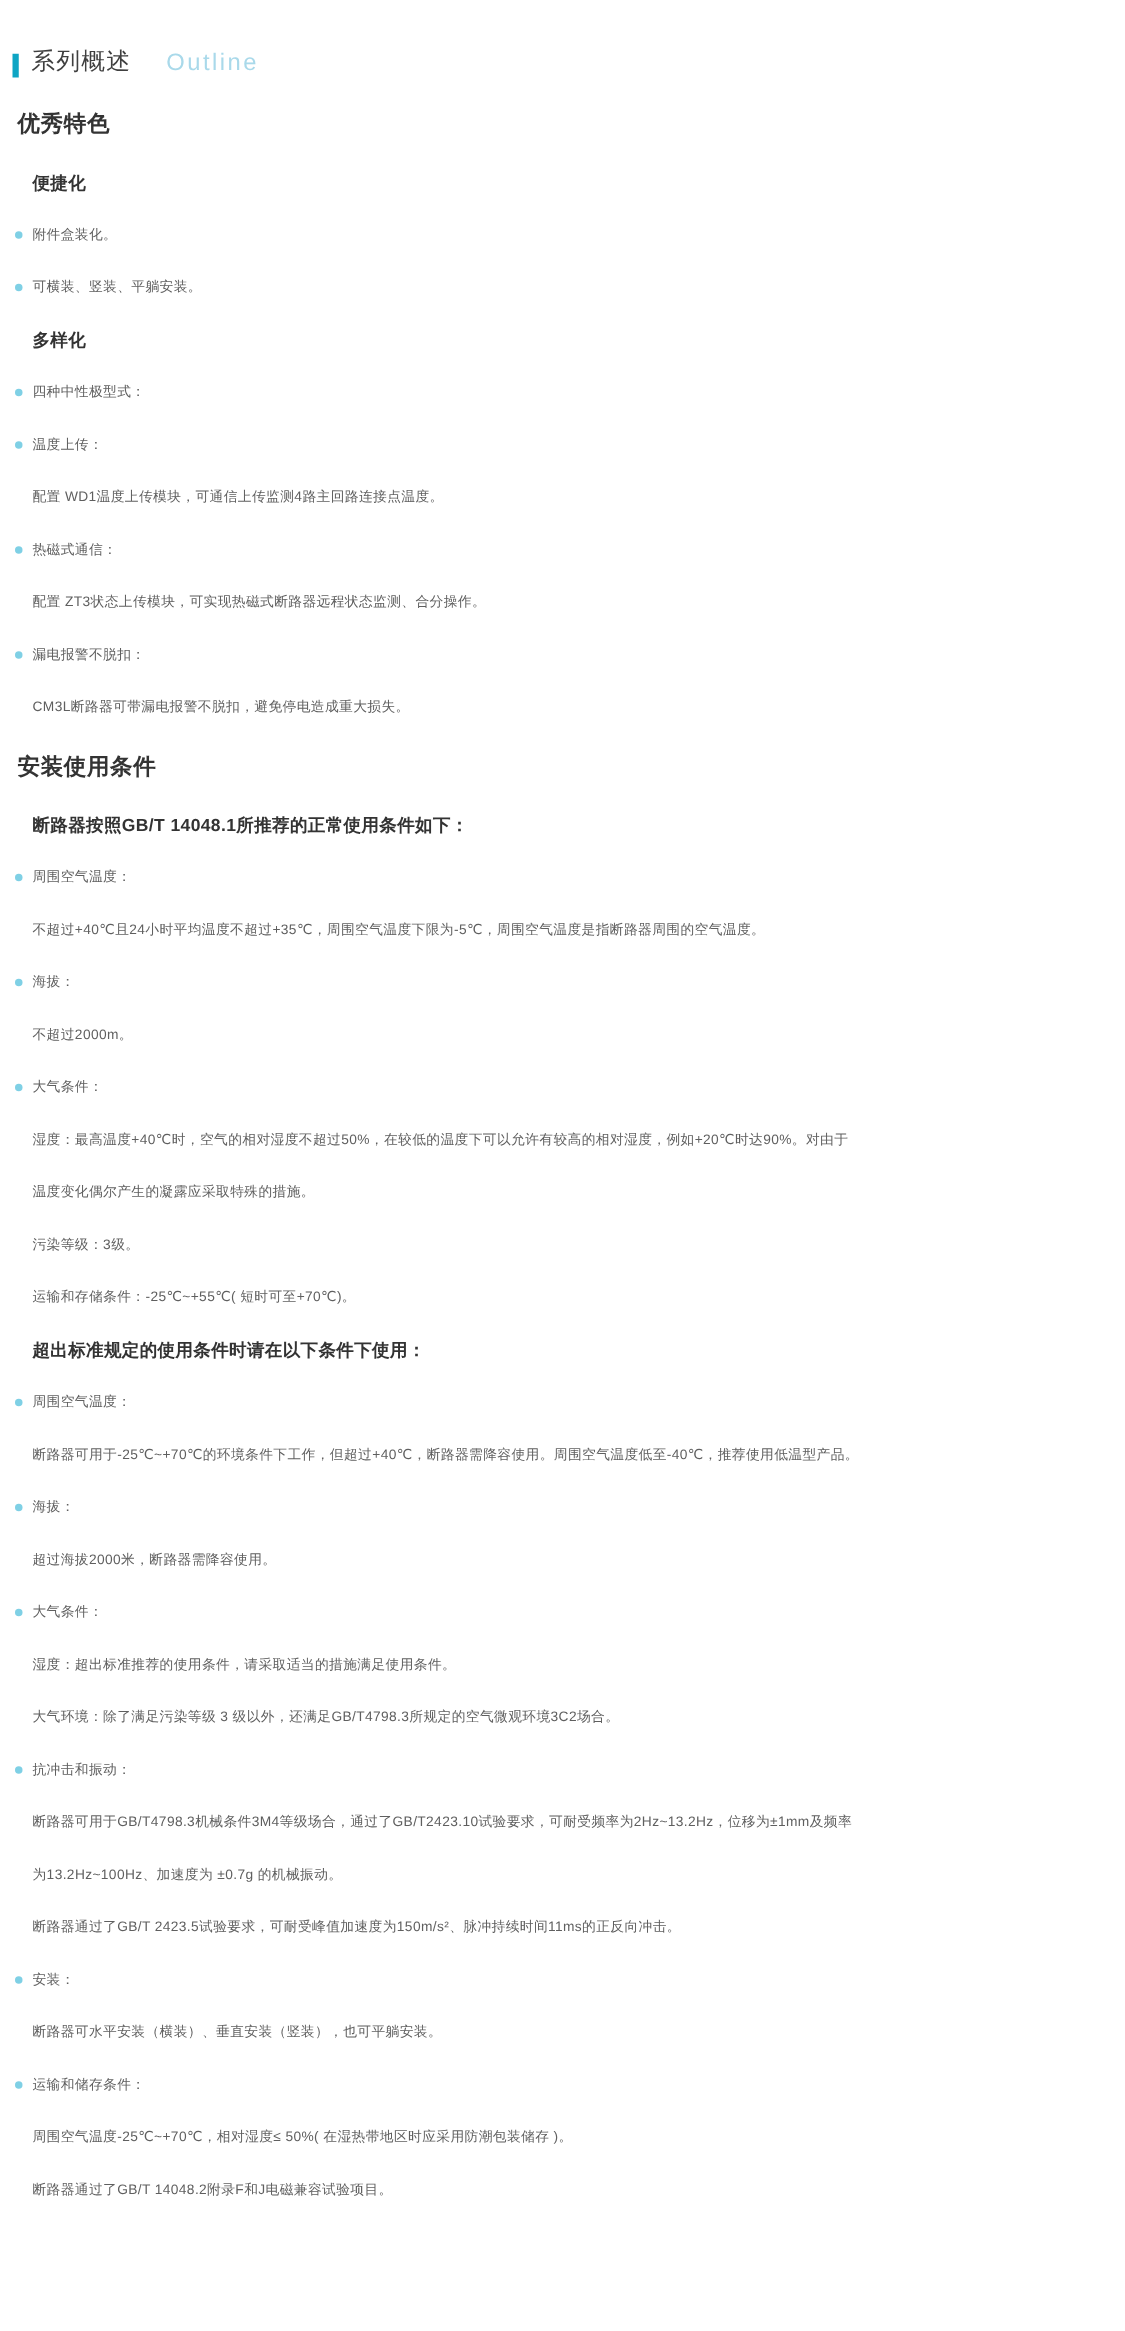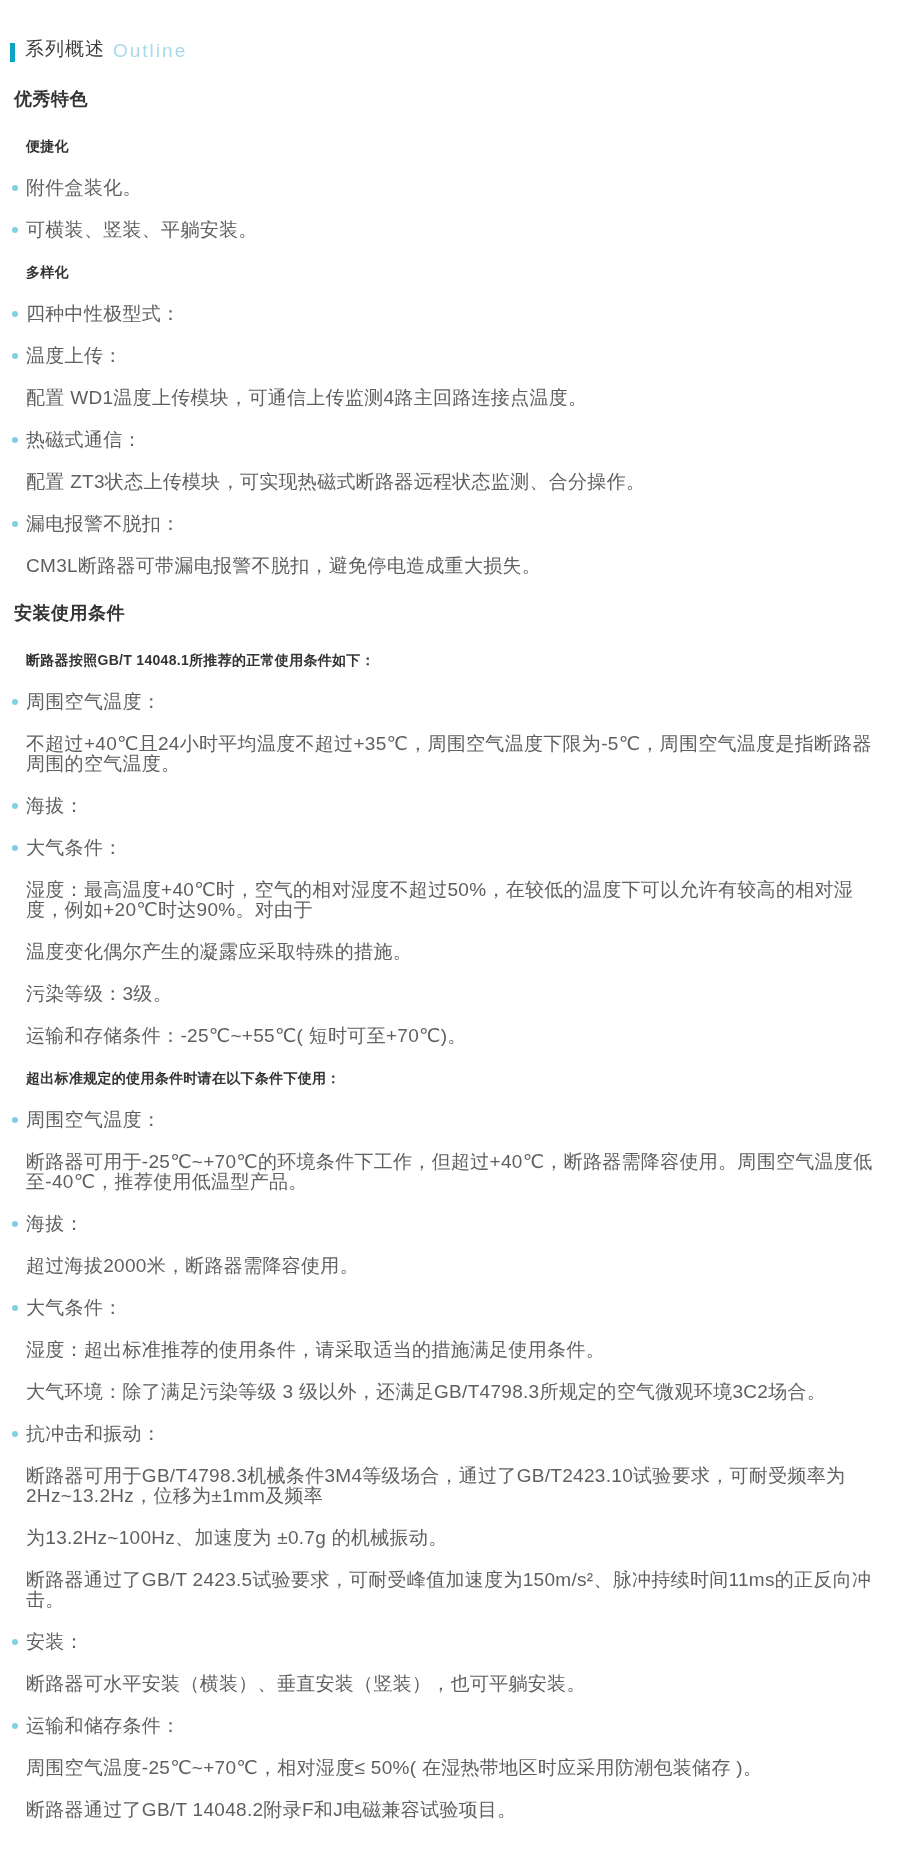--- a/index.html
+++ b/index.html
@@ -35,34 +35,34 @@
     flex: 0 0 auto;
   }
   .title-cn {
     font-size: 19px;
     color: #3f3f3f;
     letter-spacing: 1px;
   }
   .title-en {
     font-size: 19px;
     color: var(--accent-light);
-    margin-left: 8px;
+    margin-left: 28px;
     letter-spacing: 2px;
   }
   .section-heading {
     font-size: 18px;
     font-weight: bold;
     color: var(--heading);
     padding-left: 14px;
     line-height: 22px;
     margin: 26px 0 26px 0;
     letter-spacing: 0.5px;
   }
   .block {
-    font-size: 19px;
+    font-size: 11px;
     line-height: 20px;
     margin-bottom: 22px;
     padding-left: 26px;
     color: var(--body);
     letter-spacing: 0.3px;
   }
   .block.subheading {
     font-weight: bold;
     color: var(--heading);
     font-size: 14px;
@@ -100,20 +100,21 @@
       <div class="block text">配置 WD1温度上传模块，可通信上传监测4路主回路连接点温度。</div>
       <div class="block bullet"><span class="dot"></span><span>热磁式通信：</span></div>
       <div class="block text">配置 ZT3状态上传模块，可实现热磁式断路器远程状态监测、合分操作。</div>
       <div class="block bullet"><span class="dot"></span><span>漏电报警不脱扣：</span></div>
       <div class="block text">CM3L断路器可带漏电报警不脱扣，避免停电造成重大损失。</div>
       <div class="section-heading">安装使用条件</div>
       <div class="block subheading">断路器按照GB/T 14048.1所推荐的正常使用条件如下：</div>
       <div class="block bullet"><span class="dot"></span><span>周围空气温度：</span></div>
       <div class="block text">不超过+40℃且24小时平均温度不超过+35℃，周围空气温度下限为-5℃，周围空气温度是指断路器周围的空气温度。</div>
       <div class="block bullet"><span class="dot"></span><span>海拔：</span></div>
+      <div class="block text">不超过2000m。</div>
       <div class="block bullet"><span class="dot"></span><span>大气条件：</span></div>
       <div class="block text">湿度：最高温度+40℃时，空气的相对湿度不超过50%，在较低的温度下可以允许有较高的相对湿度，例如+20℃时达90%。对由于</div>
       <div class="block text">温度变化偶尔产生的凝露应采取特殊的措施。</div>
       <div class="block text">污染等级：3级。</div>
       <div class="block text">运输和存储条件：-25℃~+55℃( 短时可至+70℃)。</div>
       <div class="block subheading">超出标准规定的使用条件时请在以下条件下使用：</div>
       <div class="block bullet"><span class="dot"></span><span>周围空气温度：</span></div>
       <div class="block text">断路器可用于-25℃~+70℃的环境条件下工作，但超过+40℃，断路器需降容使用。周围空气温度低至-40℃，推荐使用低温型产品。</div>
       <div class="block bullet"><span class="dot"></span><span>海拔：</span></div>
       <div class="block text">超过海拔2000米，断路器需降容使用。</div>

